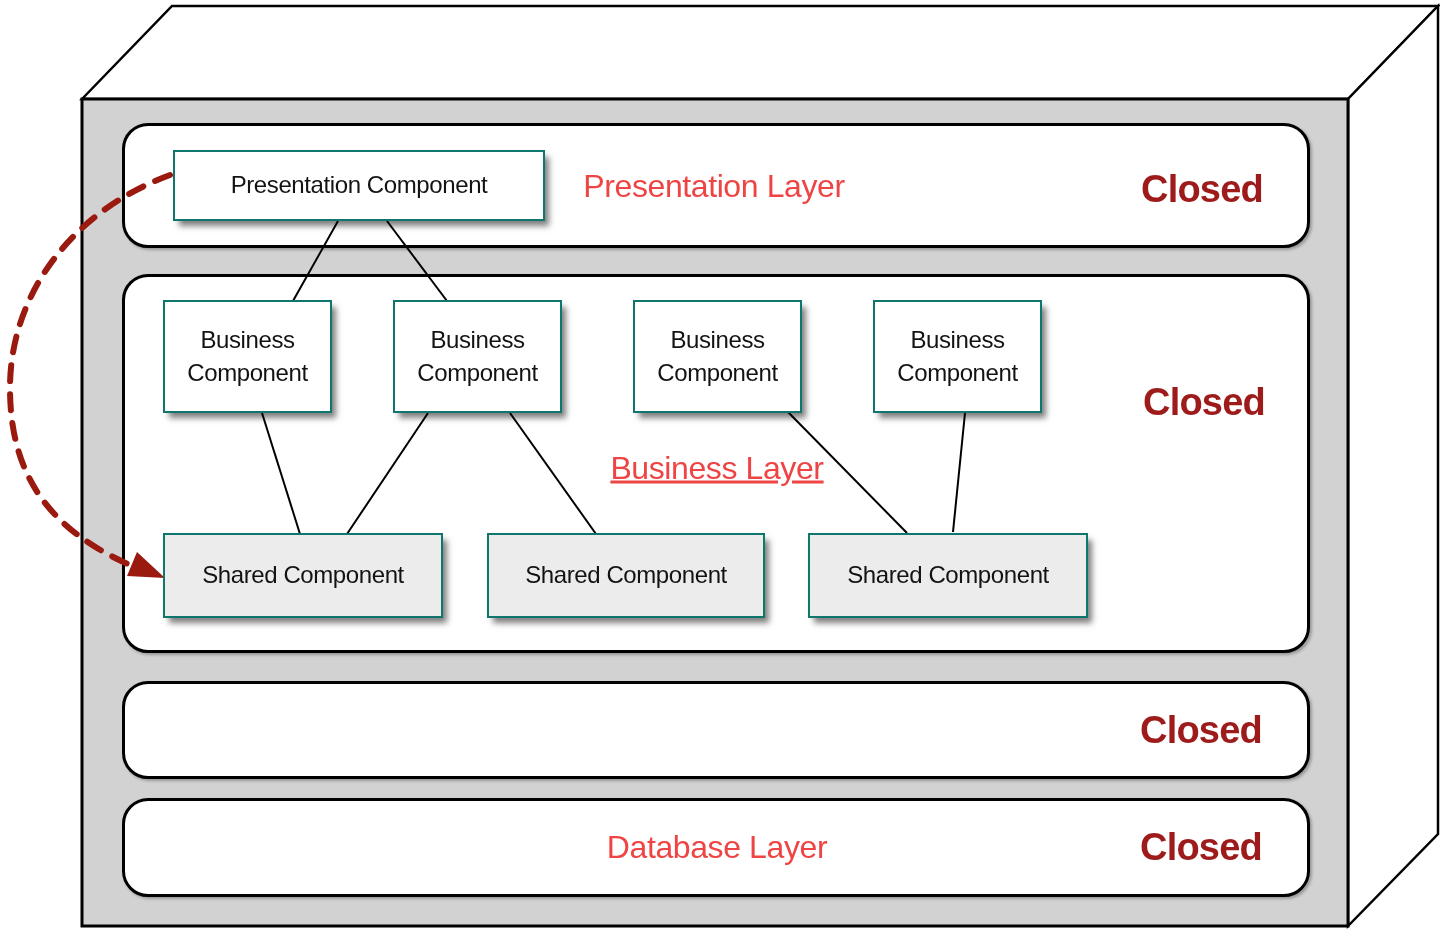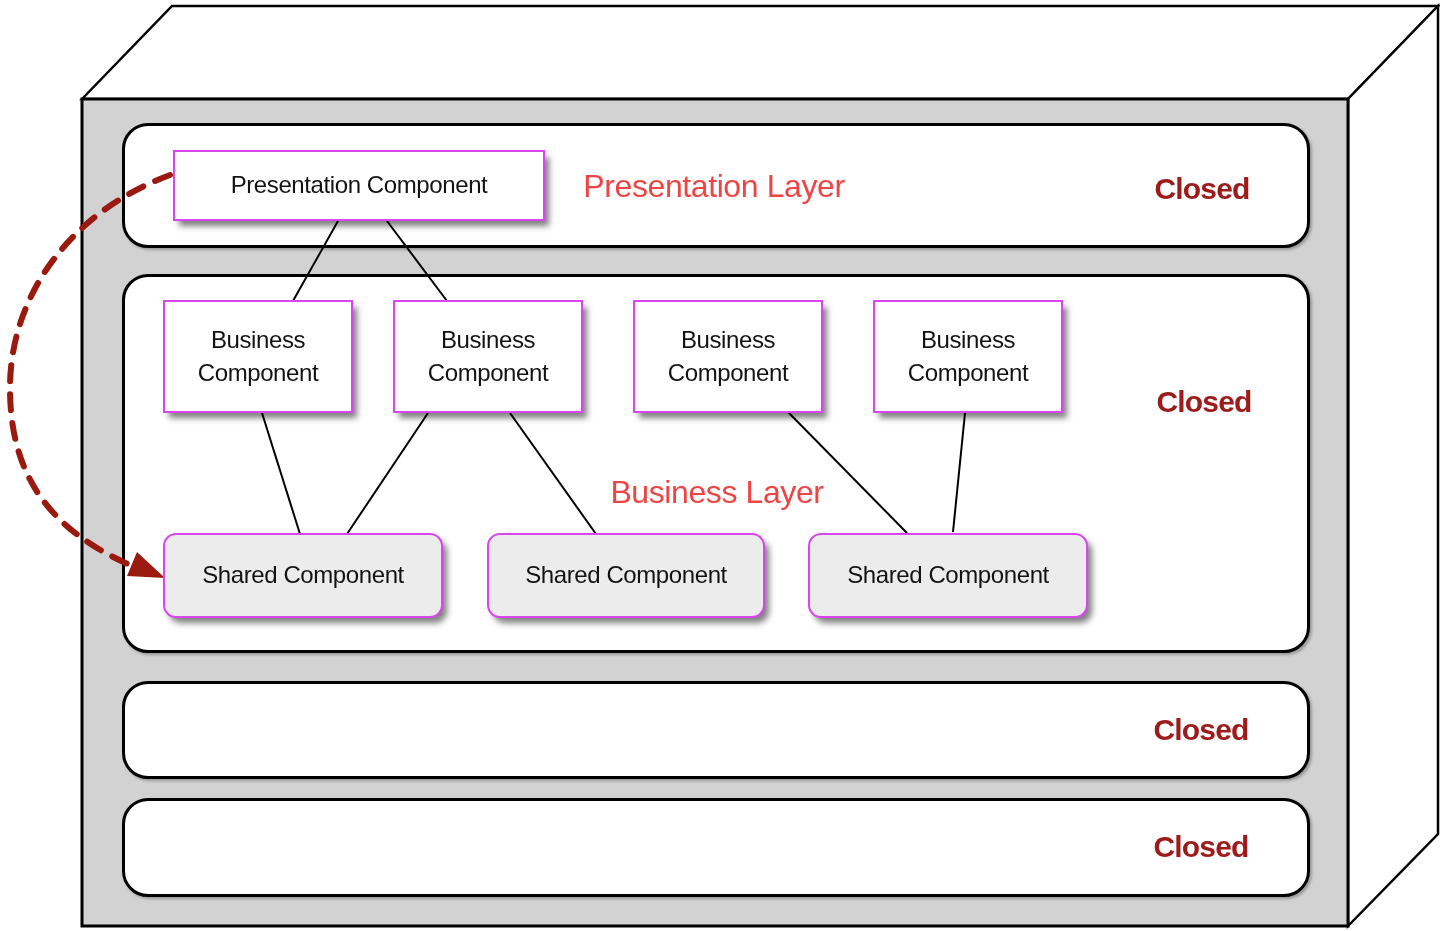--- a/index.html
+++ b/index.html
@@ -18,39 +18,39 @@
   }
   .layer-presentation{top:123px;height:125px;}
   .layer-business{top:274px;height:379px;}
   .layer-persistence{top:681px;height:98px;}
   .layer-database{top:798px;height:99px;}
   .lbl{
     position:absolute;transform:translate(-50%,-50%);white-space:nowrap;
     z-index:4;font-size:32px;color:#ef4444;
   }
   .closed{
-    font-weight:bold;font-size:30px;color:var(--closed-text,#9e1b1b);
+    font-weight:bold;font-size:38px;color:var(--closed-text,#9e1b1b);
     letter-spacing:-0.8px;
   }
   .comp{
-    position:absolute;box-sizing:border-box;background:#fff;border:2px solid #d946ef;
+    position:absolute;box-sizing:border-box;background:#fff;border:2px solid #0f766e;
     display:flex;align-items:center;justify-content:center;text-align:center;
     font-size:24px;line-height:1.35;z-index:3;
     box-shadow:5px 6px 6px -1px rgba(0,0,0,0.5);padding:0 4px;
   }
   .comp-presentation{left:173px;top:150px;width:372px;height:71px;}
-  .comp-biz{top:300px;width:190px;height:113px;justify-content:center;}
+  .comp-biz{top:300px;width:169px;height:113px;justify-content:center;}
   .biz-1{left:163px;} .biz-2{left:393px;} .biz-3{left:633px;} .biz-4{left:873px;}
-  .comp-shared{top:533px;height:85px;background:var(--shared-fill,#ececec);border-radius:13px;}
+  .comp-shared{top:533px;height:85px;background:var(--shared-fill,#ececec);}
   .shared-1{left:163px;width:280px;}
   .shared-2{left:487px;width:278px;}
   .shared-3{left:808px;width:280px;}
   .t-pres-title{left:714px;top:186px;}
   .t-pres-closed{left:1202px;top:189px;}
-  .t-biz-title{left:717px;top:492px;}
+  .t-biz-title{left:717px;top:468px;text-decoration:underline;}
   .t-biz-closed{left:1204px;top:402px;}
   .t-pers-title{left:717px;top:730px;}
   .t-pers-closed{left:1201px;top:730px;}
   .t-db-title{left:717px;top:847px;}
   .t-db-closed{left:1201px;top:847px;}
 </style>
 </head>
 <body>
 
 <div class="stage">
@@ -108,15 +108,16 @@
   </div>
 
   <span class="lbl t-pres-title">Presentation Layer</span>
   <span class="lbl closed t-pres-closed">Closed</span>
 
   <span class="lbl t-biz-title">Business Layer</span>
   <span class="lbl closed t-biz-closed">Closed</span>
 
   <span class="lbl closed t-pers-closed">Closed</span>
 
+  <span class="lbl t-db-title">Database Layer</span>
   <span class="lbl closed t-db-closed">Closed</span>
 
 </div>
 
 </body></html>

